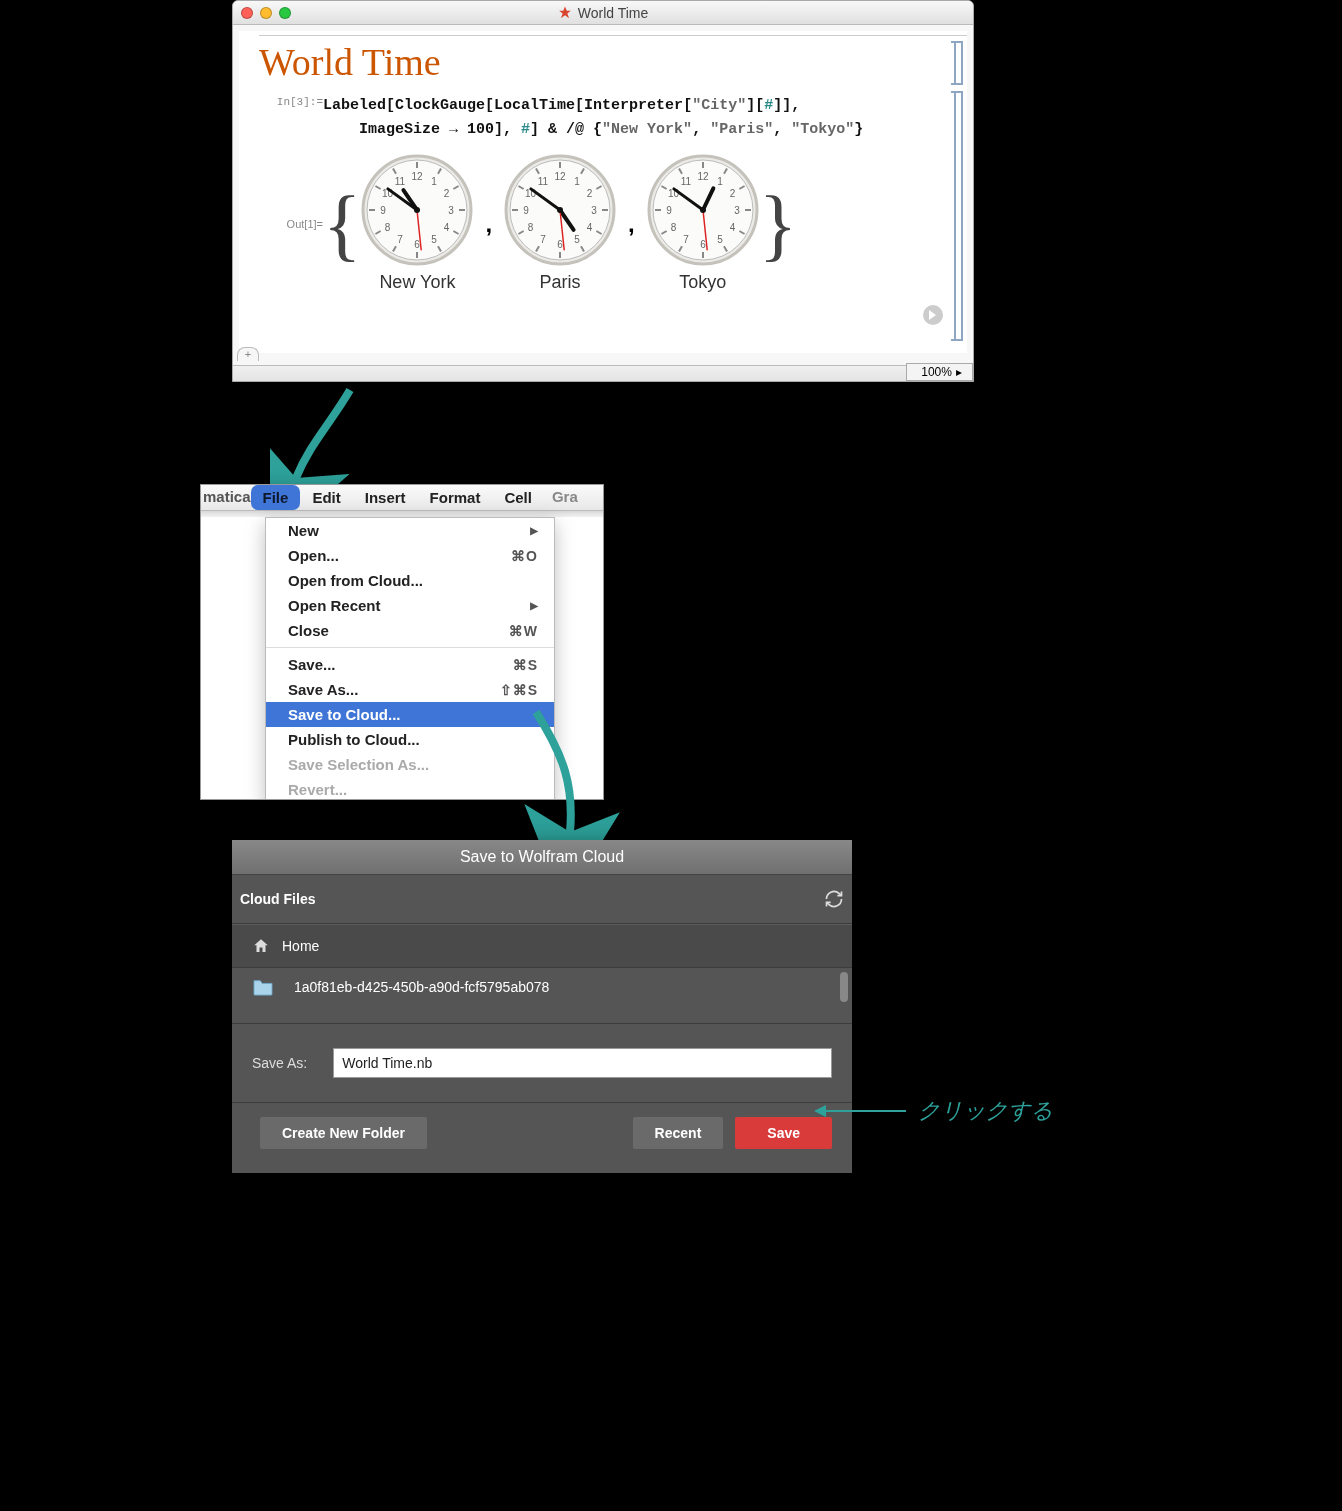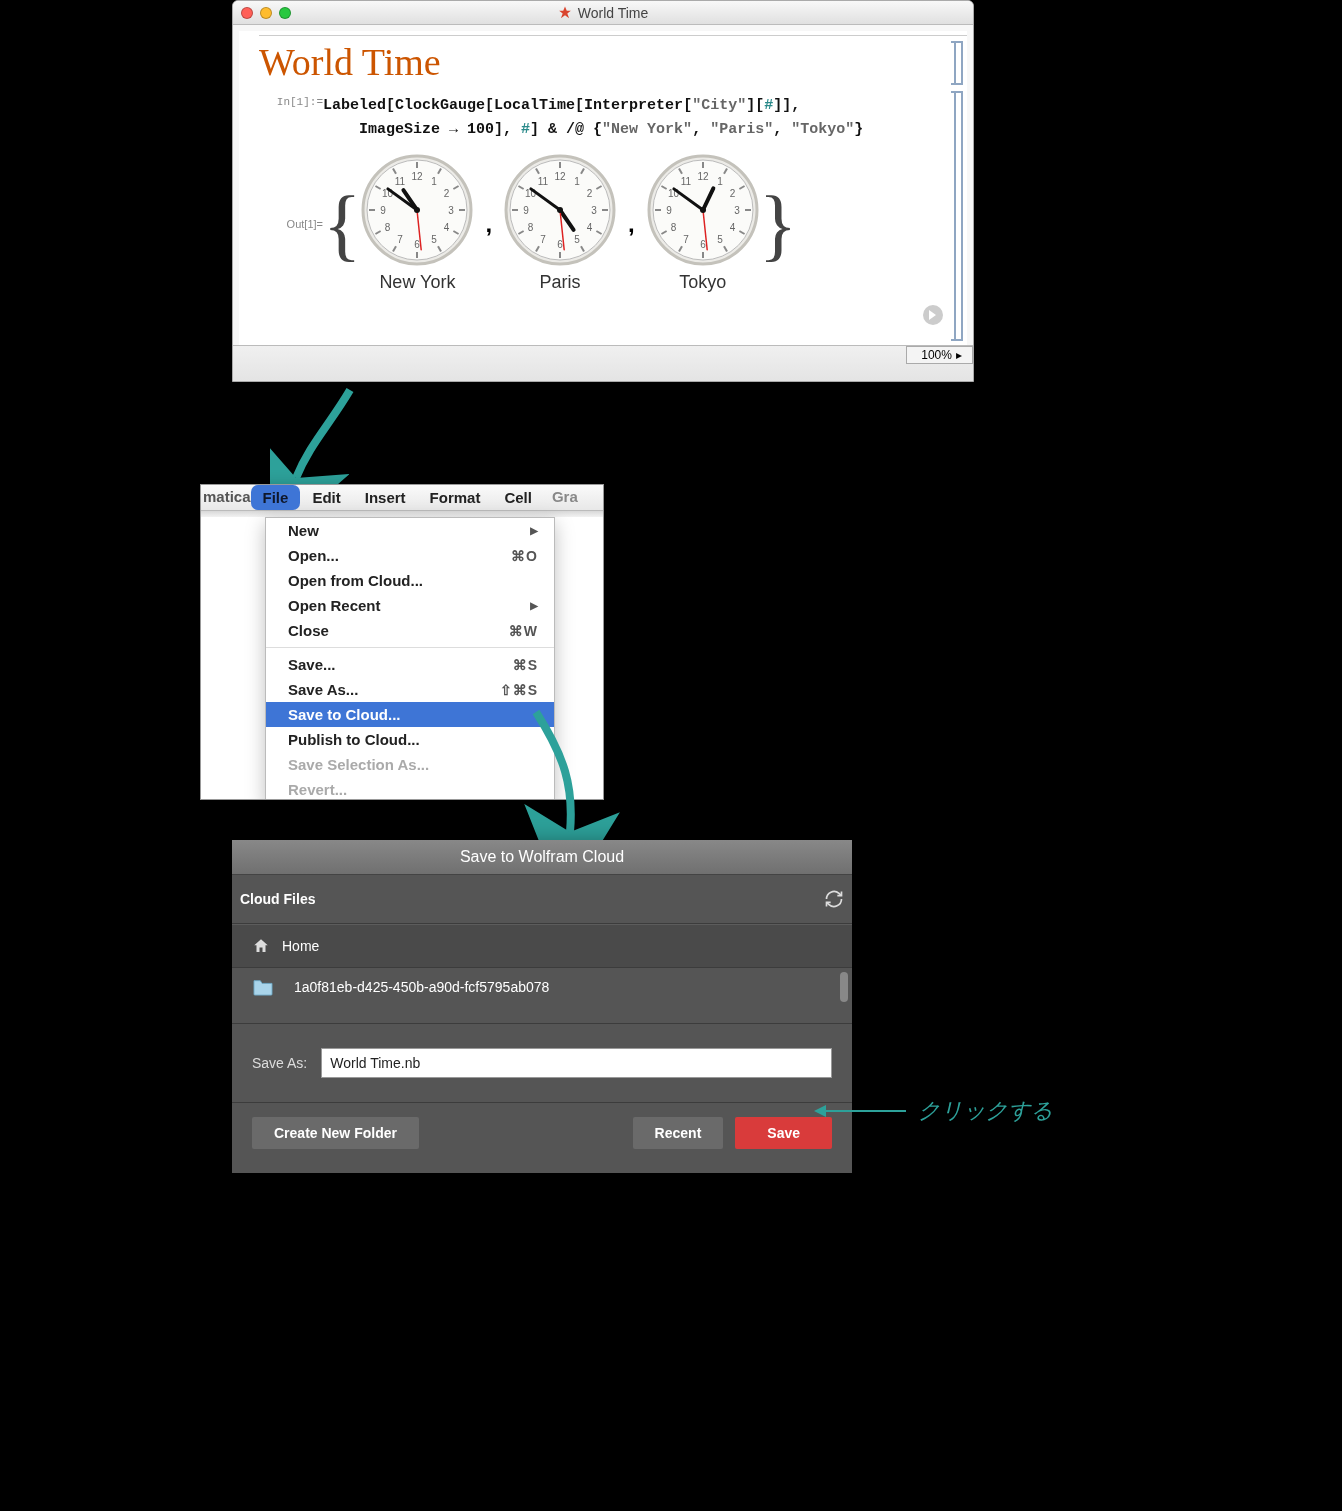--- a/index.html
+++ b/index.html
@@ -76,24 +76,24 @@
   .out-label { width:64px; text-align:right; color:#888; font-size:11px; flex-shrink:0;}
   .brace { font-size:80px; font-family:"Times New Roman",serif; color:#444; line-height:0.6; }
   .clocks { display:flex; align-items:center; gap:6px;}
   .clock-block { display:flex; flex-direction:column; align-items:center; }
   .clock-label { font-family:"Helvetica Neue",sans-serif; font-size:18px; color:#333; margin-top:6px;}
   .comma { font-size:24px; font-weight:bold; margin:0 6px; align-self:center;}
   svg.clock-face { width:112px; height:112px; }
   .cell-brackets { position:absolute; right:2px; top:8px; bottom:2px; width:16px;}
   .cell-brackets div { position:absolute; right:2px; border-right:2px solid #8fa6c2; border-top:2px solid #8fa6c2; border-bottom:2px solid #8fa6c2; width:7px;}
   .zoom-bar {
-    position:absolute; bottom:0; right:0; height:36px; width:100%;
+    position:absolute; bottom:0; right:0; height:16px; width:100%;
     background: linear-gradient(#f0f0f0,#e4e4e4);
     border-top:1px solid #bbb;
-    display:flex; justify-content:flex-end; align-items:flex-start;
+    display:flex; justify-content:flex-end; align-items:flex-end;
   }
   .zoom-box { border:1px solid #aaa; padding:1px 10px 1px 14px; font-size:12px; background:#f4f4f4; display:flex; align-items:center; gap:4px;}
   .plus-tab { position:absolute; bottom:20px; left:4px; width:22px;height:14px; border:1px solid #bbb; border-bottom:none; border-radius:8px 8px 0 0; background:#f6f6f6; color:#888; font-size:11px; text-align:center; line-height:12px;}
   .go-icon { position:absolute; right:24px; bottom:28px; width:20px;height:20px;border-radius:50%;background:#ccc; }
   .go-icon::after{content:"";position:absolute;top:5px;left:6px;border-left:7px solid #fff;border-top:5px solid transparent;border-bottom:5px solid transparent;}
 
   
   #menu-panel {
     left:200px; top:484px;
     width:404px; height:316px;
@@ -169,35 +169,36 @@
     padding:0; min-height:56px;
     border-bottom:1px solid #3c3c3c;
   }
   .sd-list-row {
     display:flex; align-items:center; gap:20px;
     padding:10px 20px;
   }
   .sd-scrollbar { position:absolute; right:4px; top:4px; width:8px; height:30px; background:#888; border-radius:4px;}
   .sd-saveas {
     background:#555;
-    display:flex; align-items:center; gap:14px;
+    display:flex; align-items:center; gap:26px;
     padding:24px 20px;
     border-bottom:1px solid #3c3c3c;
   }
   .sd-saveas label{ color:#ddd; font-size:14px;}
   .sd-saveas input {
     flex:1; padding:6px 8px; font-size:14px;
     border:1px solid #999; background:#fff; color:#222;
   }
   .sd-saveas input::selection{background:#3a7ad9;color:#fff;}
   .sd-actions {
     background:#555;
     display:flex; align-items:center;
     padding:14px 20px 24px 20px;
     gap:12px;
+    margin-left:8px;
   }
   .sd-btn {
     padding:8px 22px;
     border:none; border-radius:2px;
     font-size:14px; font-weight:bold; cursor:pointer;
     color:#fff;
   }
   .sd-btn.gray { background:#6a6a6a; }
   .sd-btn.red  { background:var(--save-red); padding:8px 32px;}
   .spacer{flex:1;}
@@ -236,21 +237,21 @@
         <svg viewBox="0 0 24 24" width="14" height="14">
             <polygon points="12,1 15,8 22,8 16,13 19,21 12,16 5,21 8,13 2,8 9,8" fill="#d9442e"></polygon>
           </svg>
       </span>
       <span>World Time</span>
     </div>
   </div>
   <div class="notebook-body">
     <div class="doc-title">World Time</div>
     <div class="cell-row">
-      <div class="cell-label">In[1]:=</div>
+      <div class="cell-label">In[3]:=</div>
       <div class="code">
         <span class="kw">Labeled</span>[<span class="kw">ClockGauge</span>[<span class="kw">LocalTime</span>[<span class="kw">Interpreter</span>[<span class="str">"City"</span>][<span class="slot">#</span>]],<br>
         &nbsp;&nbsp;&nbsp;&nbsp;<span class="kw">ImageSize</span> → <span class="kw">100</span>], <span class="slot">#</span>] &amp; /@ {<span class="str">"New York"</span>, <span class="str">"Paris"</span>, <span class="str">"Tokyo"</span>}
       </div>
     </div>
     <div class="out-row">
       <div class="out-label">Out[1]=</div>
       <span class="brace">{</span>
       <div class="clocks" id="clocks-container">
           <div class="clock-block">

